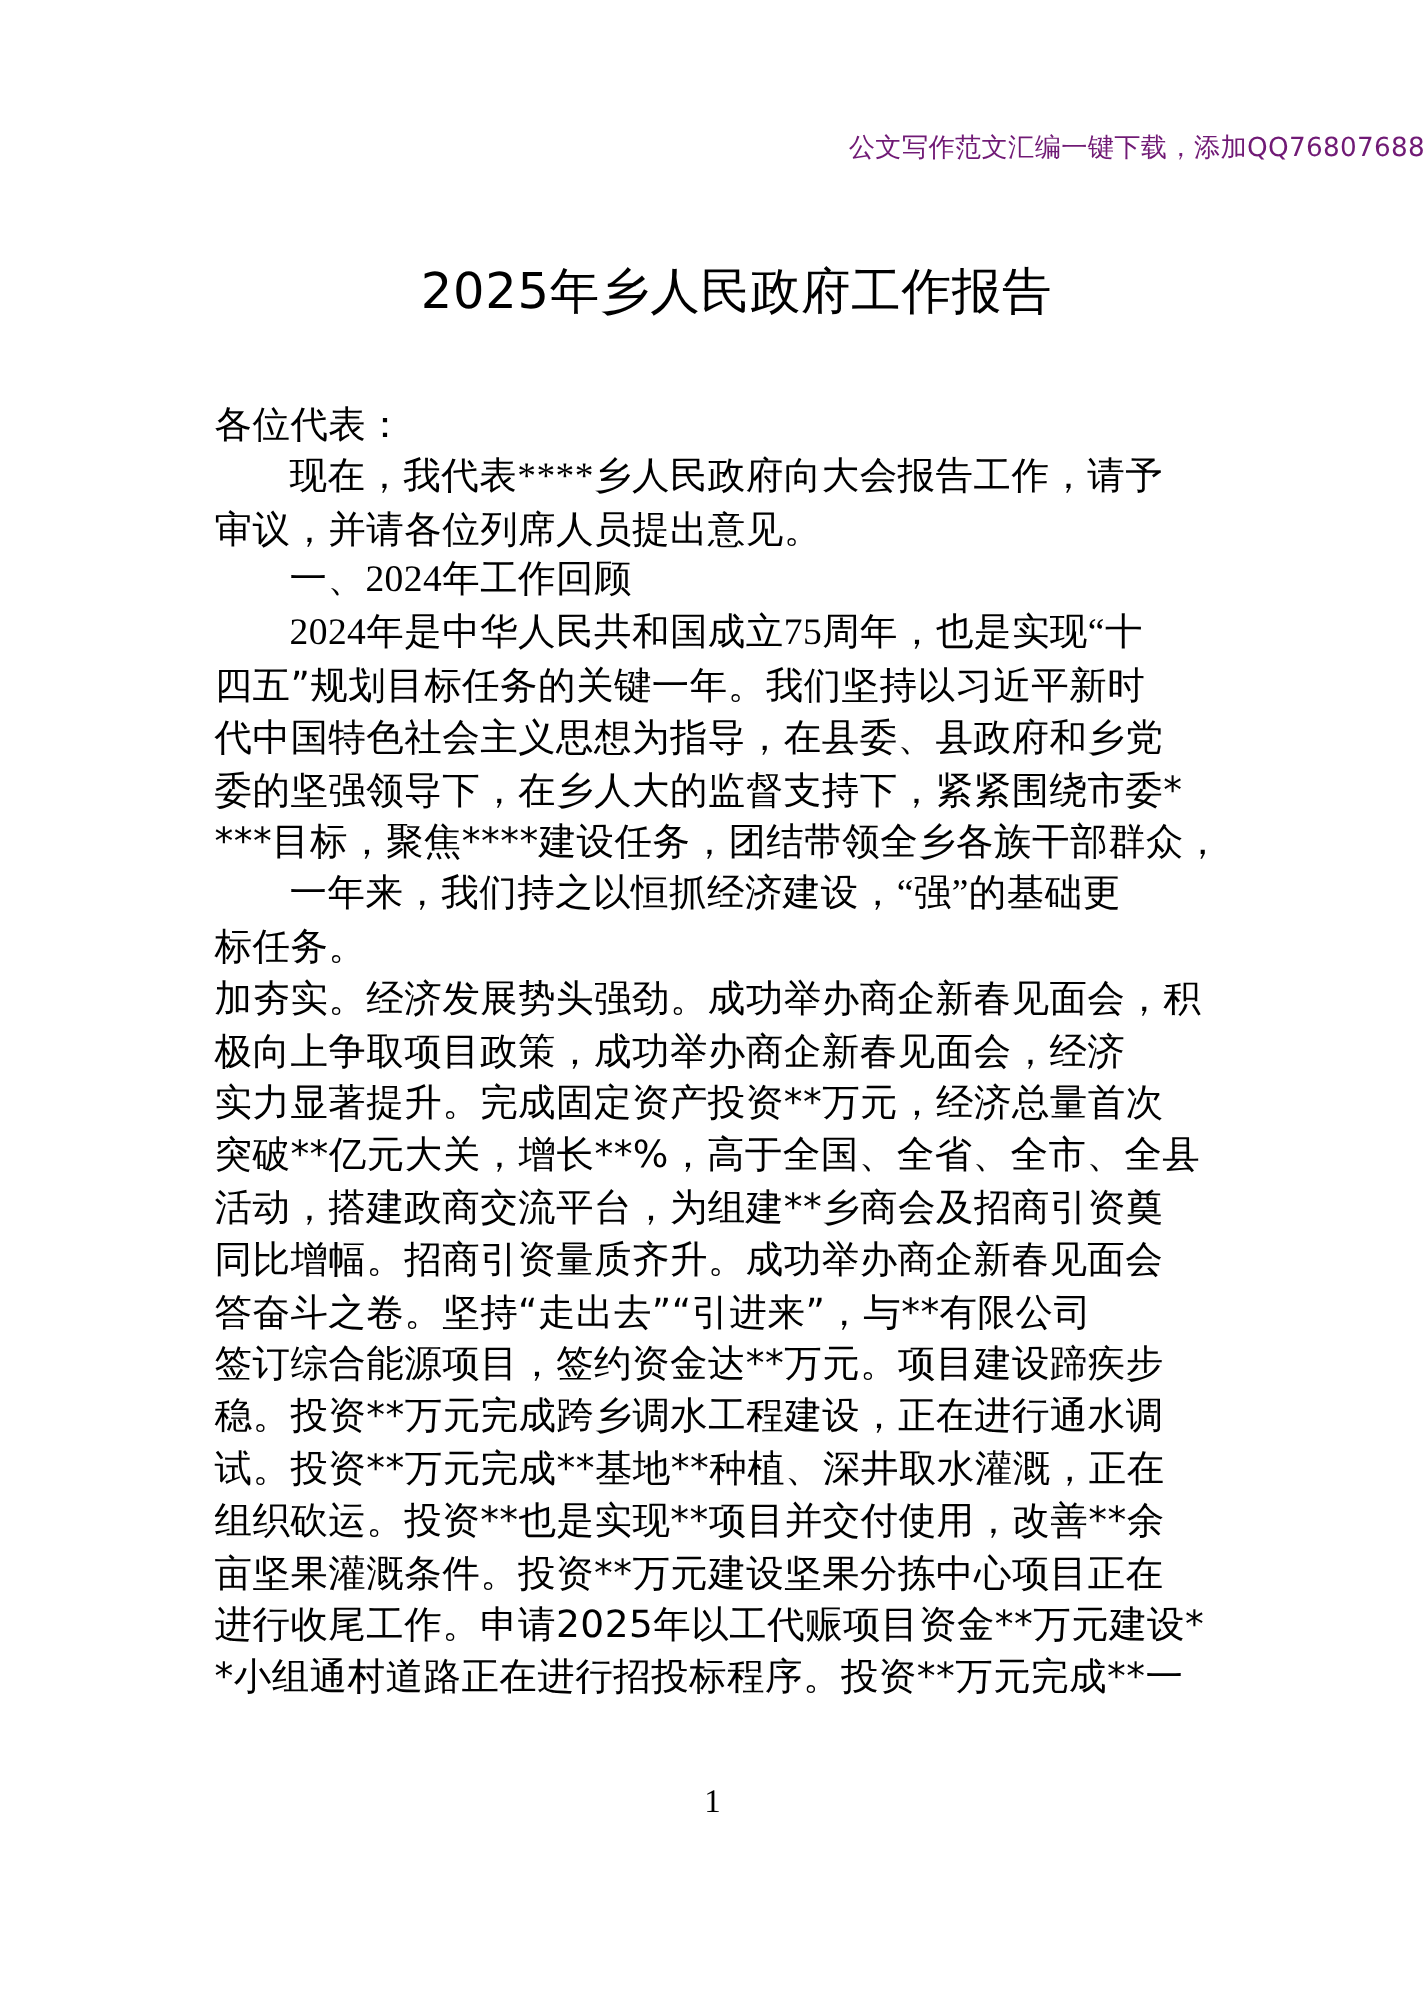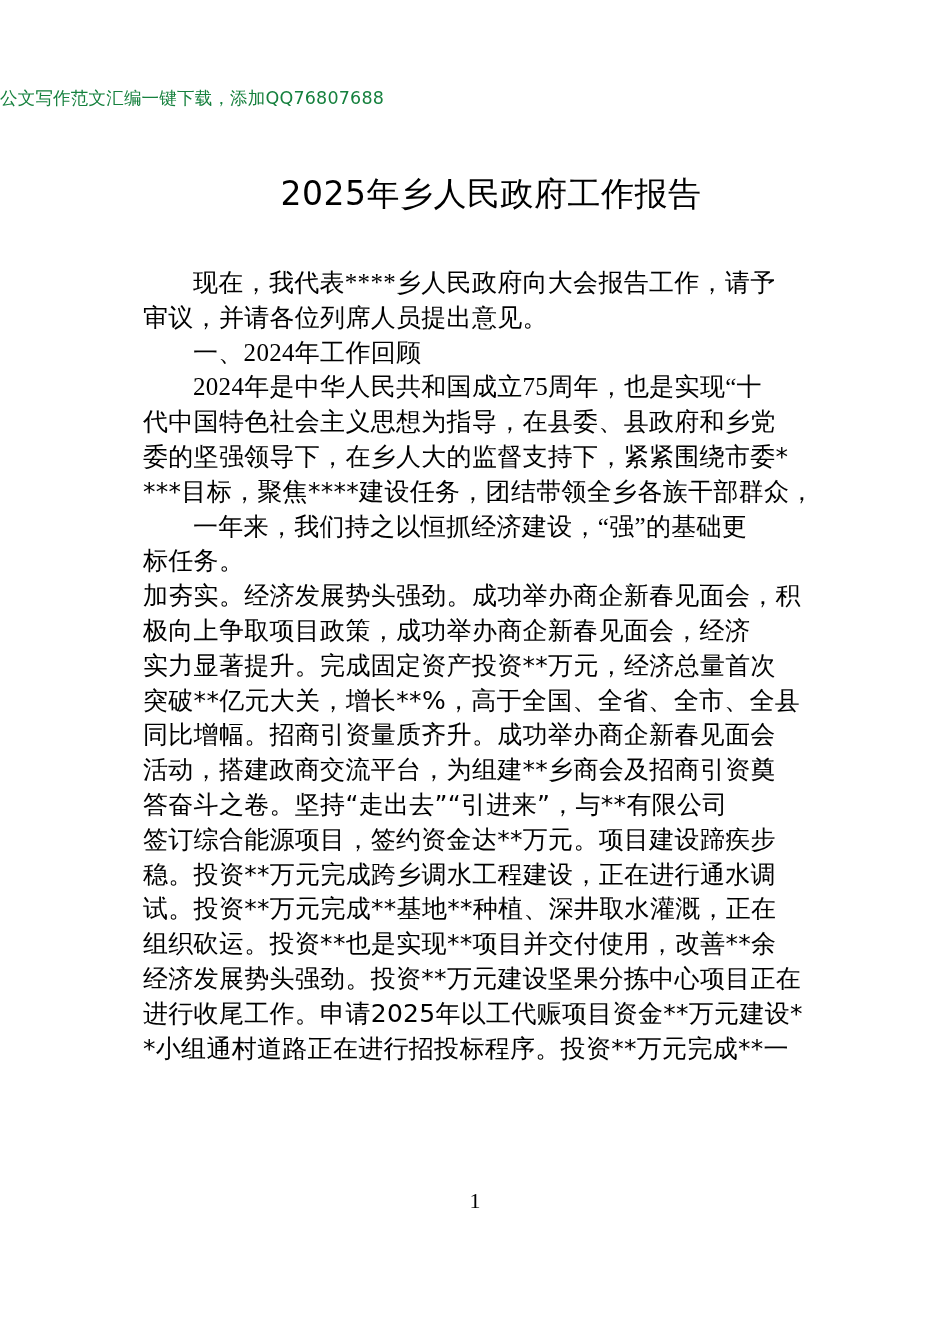--- a/index.html
+++ b/index.html
@@ -1,53 +1,55 @@
 <!DOCTYPE html>
 <html><head>
 <meta charset="utf-8">
 <style>
   html, body { margin: 0; padding: 0; background: #ffffff; }
   body { width: 950px; height: 1344px; position: relative; overflow: hidden;
          font-family: "DejaVu Sans", "Liberation Sans", sans-serif; color: #000; }
-  .header-note { position: absolute; top: 86px; left: 0; width: 950px; text-align: left;
-                 color: #15803d; font-size: 17.5px; letter-spacing: 0.2px; }
+  .header-note { position: absolute; top: 86px; left: 0; width: 950px; text-align: right;
+                 color: #701a75; font-size: 17.5px; letter-spacing: 0.2px; }
   .title { position: absolute; top: 172px; left: 16px; width: 950px; text-align: center;
            font-size: 33px; letter-spacing: 0.5px; }
   .body-text { position: absolute; top: 266px; left: 143px; width: 690px; }
   .line { font-size: 25px; line-height: 34.8px; height: 34.8px; white-space: nowrap; letter-spacing: 0.3px; }
   .indent { padding-left: 50px; font-family: Liberation Serif, serif; }
   .page-number { position: absolute; top: 1188px; left: 0; width: 950px; text-align: center;
                  font-family: "Liberation Serif", serif; font-size: 22px; }
 </style>
 </head>
 <body>
 
 <div class="header-note">公文写作范文汇编一键下载，添加QQ76807688</div>
 
 <div class="title">2025年乡人民政府工作报告</div>
 
 <div class="body-text">
+  <div class="line">各位代表：</div>
   <div class="line indent">现在，我代表****乡人民政府向大会报告工作，请予</div>
   <div class="line">审议，并请各位列席人员提出意见。</div>
   <div class="line indent">一、2024年工作回顾</div>
   <div class="line indent">2024年是中华人民共和国成立75周年，也是实现“十</div>
+  <div class="line">四五”规划目标任务的关键一年。我们坚持以习近平新时</div>
   <div class="line">代中国特色社会主义思想为指导，在县委、县政府和乡党</div>
   <div class="line">委的坚强领导下，在乡人大的监督支持下，紧紧围绕市委*</div>
   <div class="line">***目标，聚焦****建设任务，团结带领全乡各族干部群众，</div>
   <div class="line indent">一年来，我们持之以恒抓经济建设，“强”的基础更</div>
   <div class="line">标任务。</div>
   <div class="line">加夯实。经济发展势头强劲。成功举办商企新春见面会，积</div>
   <div class="line">极向上争取项目政策，成功举办商企新春见面会，经济</div>
   <div class="line">实力显著提升。完成固定资产投资**万元，经济总量首次</div>
   <div class="line">突破**亿元大关，增长**%，高于全国、全省、全市、全县</div>
+  <div class="line">活动，搭建政商交流平台，为组建**乡商会及招商引资奠</div>
   <div class="line">同比增幅。招商引资量质齐升。成功举办商企新春见面会</div>
-  <div class="line">活动，搭建政商交流平台，为组建**乡商会及招商引资奠</div>
   <div class="line">答奋斗之卷。坚持“走出去”“引进来”，与**有限公司</div>
   <div class="line">签订综合能源项目，签约资金达**万元。项目建设蹄疾步</div>
   <div class="line">稳。投资**万元完成跨乡调水工程建设，正在进行通水调</div>
   <div class="line">试。投资**万元完成**基地**种植、深井取水灌溉，正在</div>
   <div class="line">组织砍运。投资**也是实现**项目并交付使用，改善**余</div>
-  <div class="line">经济发展势头强劲。投资**万元建设坚果分拣中心项目正在</div>
+  <div class="line">亩坚果灌溉条件。投资**万元建设坚果分拣中心项目正在</div>
   <div class="line">进行收尾工作。申请2025年以工代赈项目资金**万元建设*</div>
   <div class="line">*小组通村道路正在进行招投标程序。投资**万元完成**一</div>
 </div>
 
 <div class="page-number">1</div>
 
 </body></html>

